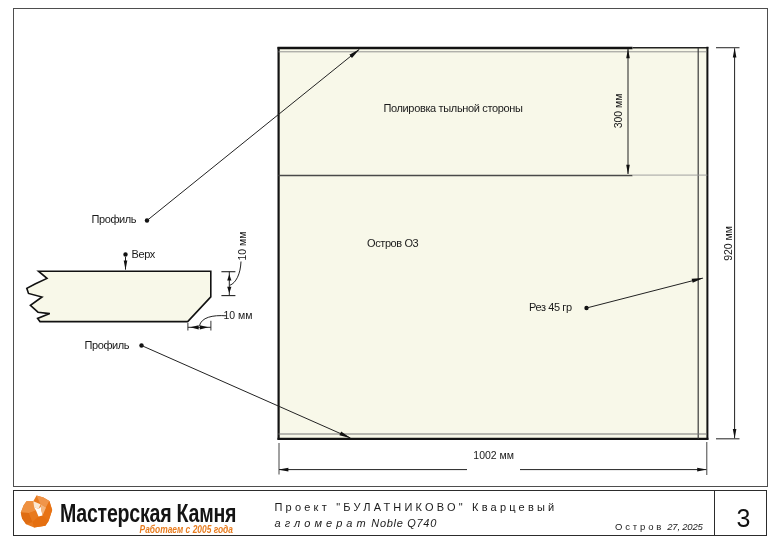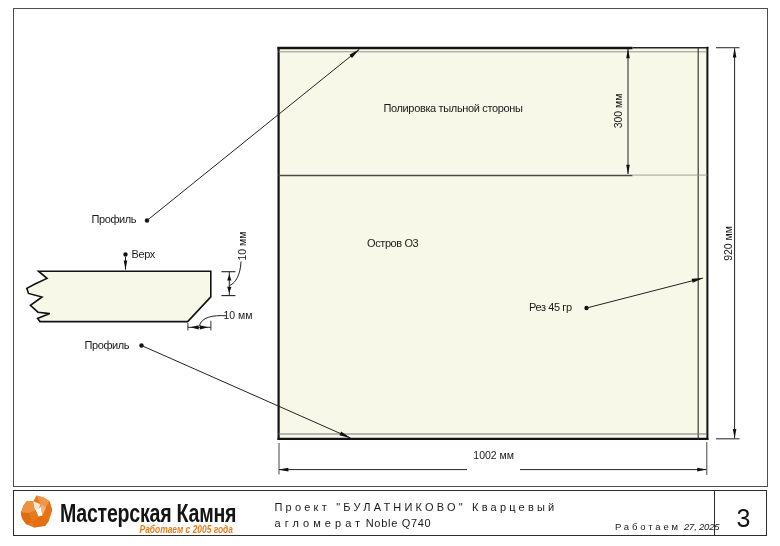--- a/index.html
+++ b/index.html
@@ -134,17 +134,17 @@
   <path d="M 15.2,13.6 L 19.8,14.8 L 21.7,12.8 L 23.5,21.5 L 19.5,22.5 L 17,16.5 Z" fill="#ffffff"></path>
   <path d="M 21.5,10.3 L 27,13.5 L 23.5,21.5 L 21.7,12.8 Z" fill="#f3b57e"></path>
 </svg>
 
 <div class="abs" style="left:60px;top:499.4px;width:300px;font-weight:bold;font-size:25px;color:#141414;white-space:nowrap;transform-origin:0 0;transform:scaleX(0.783);letter-spacing:-0.3px;">Мастерская Камня</div>
 
 <div class="abs" style="left:60px;top:523.2px;width:173px;text-align:right;font-style:italic;font-weight:bold;font-size:11px;color:#e87c1e;transform-origin:100% 0;transform:scaleX(0.765);">Работаем с 2005 года</div>
 
 <div class="abs" style="left:274.5px;top:501.3px;font-size:11px;color:#1a1a1a;letter-spacing:3.2px;white-space:nowrap;">Проект "БУЛАТНИКОВО" Кварцевый</div>
 
-<div class="abs" style="left:274.5px;top:516.8px;font-size:11px;color:#1a1a1a;white-space:nowrap;"><span style="letter-spacing:4.05px;">агломерат</span><span style="margin-left:1.5px;letter-spacing:0.7px;">Noble Q740</span></div>
+<div class="abs" style="left:274.5px;top:516.8px;font-size:11px;color:#1a1a1a;white-space:nowrap;font-style:italic;"><span style="letter-spacing:4.05px;">агломерат</span><span style="margin-left:1.5px;letter-spacing:0.7px;">Noble Q740</span></div>
 
-<div class="abs" style="left:615px;top:520.7px;font-size:9.5px;color:#1a1a1a;white-space:nowrap;"><span style="letter-spacing:2.85px;">Работаем</span><span style="margin-left:3px;letter-spacing:-0.2px;font-style:italic;">27, 2025</span></div>
+<div class="abs" style="left:615px;top:520.7px;font-size:9.5px;color:#1a1a1a;white-space:nowrap;"><span style="letter-spacing:2.85px;">Остров</span><span style="margin-left:3px;letter-spacing:-0.2px;font-style:italic;">27, 2025</span></div>
 
 <div class="abs" style="left:717.5px;top:503.6px;width:52px;text-align:center;font-size:25px;color:#111;">3</div>
 
 </body></html>

